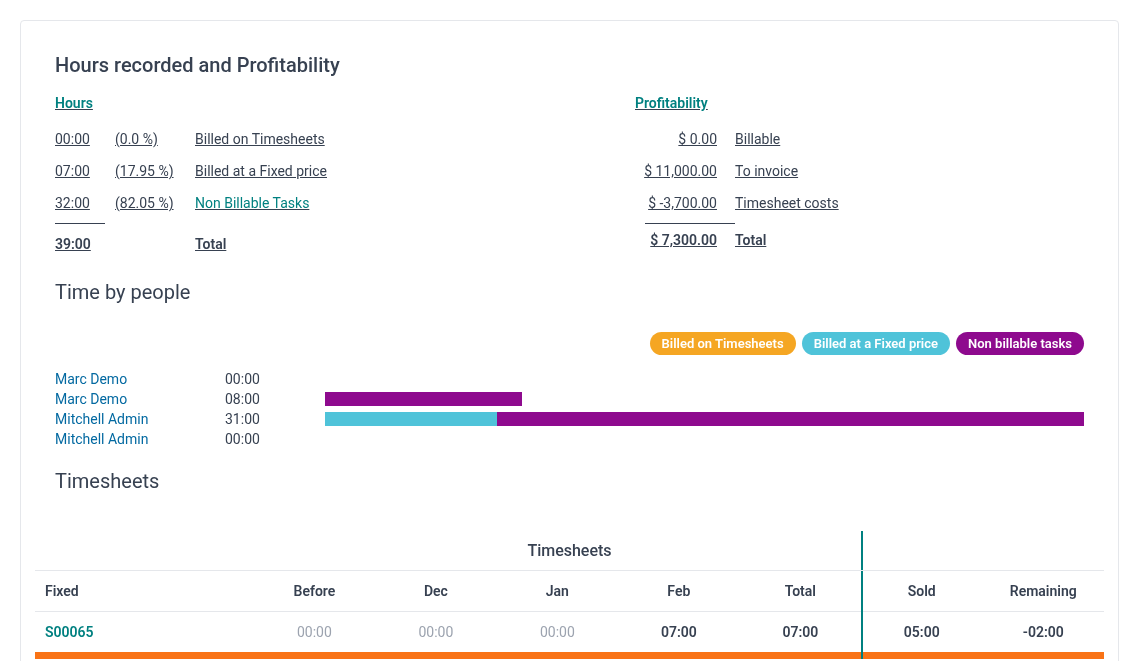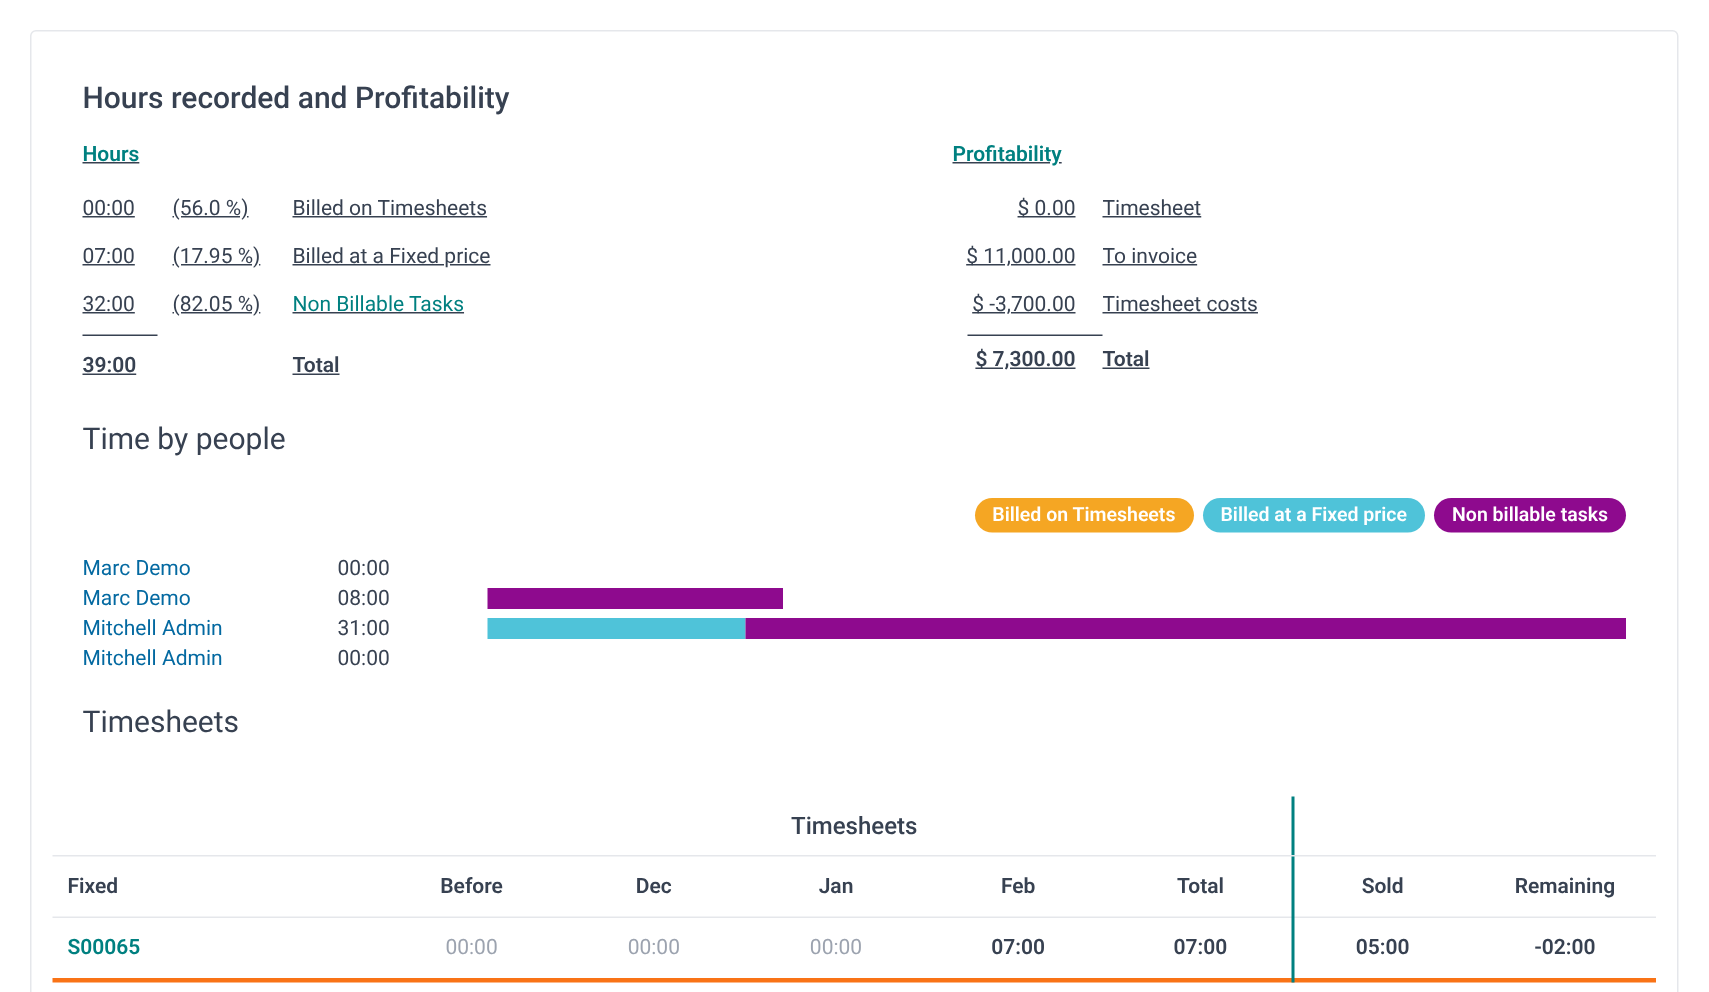--- a/index.html
+++ b/index.html
@@ -125,21 +125,21 @@
   }
   .ts-header-row, .ts-data-row {
     display: grid;
     grid-template-columns: 1.8fr 1fr 1fr 1fr 1fr 1fr 1fr 1fr;
     padding: 12px 0;
     font-size: 14px;
   }
   .ts-header-row { font-weight: 600; color: #374151; }
   .ts-header-row > div, .ts-data-row > div { text-align: center; }
   .ts-header-row > div:first-child, .ts-data-row > div:first-child { text-align: left; padding-left: 10px; }
-  .ts-data-row { border-top: 1px solid #e5e7eb; border-bottom: 3px solid #f97316; }
+  .ts-data-row { border-top: 1px solid #e5e7eb; border-bottom: 7px solid #f97316; }
   .ts-data-row .link { color: #008080; font-weight: 600; cursor: pointer; }
   .ts-data-row .muted { color: #9ca3af; }
   .ts-data-row .bold { font-weight: 600; color: #374151; }
   .vline {
     position: absolute;
     top: 0;
     bottom: 0;
     border-left: 2px solid #008080;
     left: calc((1.8 + 5) / (1.8 + 7) * 100%);
   }
@@ -150,21 +150,21 @@
 <div class="container">
 
   <h2 class="section-title">Hours recorded and Profitability</h2>
 
   <div class="two-col">
     <div class="col hours">
       <div class="col-header">Hours</div>
 
       <div class="stat-row">
         <span class="v1">00:00</span>
-        <span class="v2">(56.0 %)</span>
+        <span class="v2">(0.0 %)</span>
         <span class="label">Billed on Timesheets</span>
       </div>
       <div class="stat-row">
         <span class="v1">07:00</span>
         <span class="v2">(17.95 %)</span>
         <span class="label">Billed at a Fixed price</span>
       </div>
       <div class="stat-row">
         <span class="v1">32:00</span>
         <span class="v2">(82.05 %)</span>
@@ -176,21 +176,21 @@
         <span class="v2"></span>
         <span class="label">Total</span>
       </div>
     </div>
 
     <div class="col profit">
       <div class="col-header">Profitability</div>
 
       <div class="profit-row">
         <span class="amount">$ 0.00</span>
-        <span class="label">Timesheet</span>
+        <span class="label">Billable</span>
       </div>
       <div class="profit-row">
         <span class="amount">$ 11,000.00</span>
         <span class="label">To invoice</span>
       </div>
       <div class="profit-row">
         <span class="amount">$ -3,700.00</span>
         <span class="label">Timesheet costs</span>
       </div>
       <div class="profit-underline"></div>

